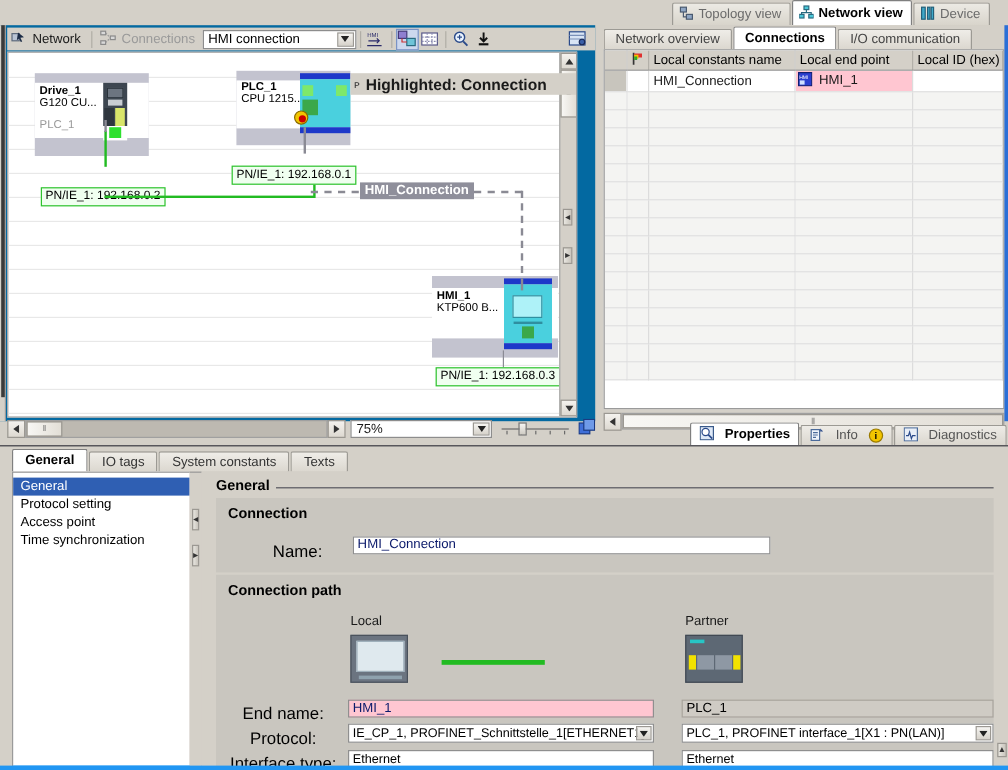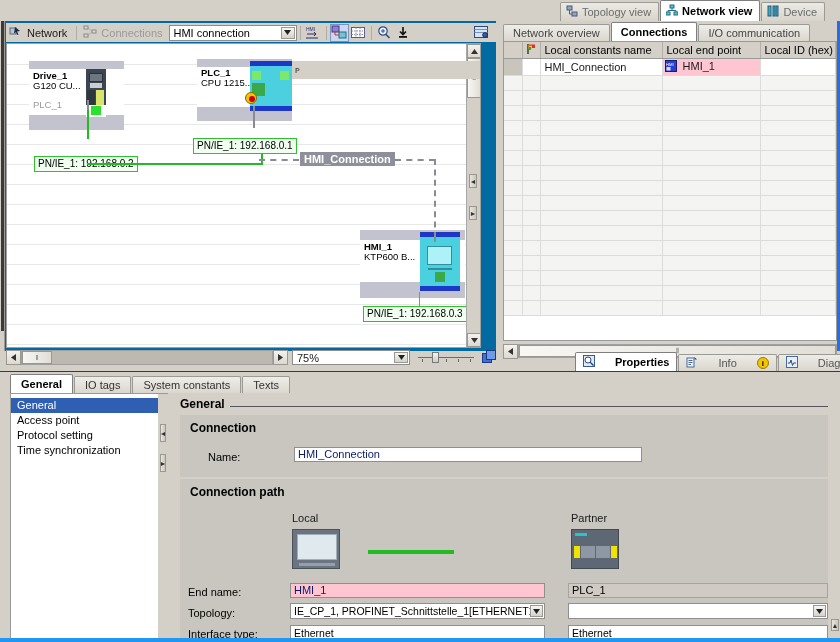--- a/index.html
+++ b/index.html
@@ -133,21 +133,21 @@
   td.sel { background: #ffc6d1; }
   tr.emptyrow td { background: #f4f4f2; }
 
   .rp-vrail { position: absolute; right: 0; top: 0; width: 3px; height: 330px; background: #2b6fd6;}
 
   .rhscroll { position: absolute; left: 6px; top: 322px; width: 334px; height: 16px; display: flex; align-items: center;}
   .rhs-track { flex: 1; height: 14px; background: #bdb9b1; border: 1px solid #a0a0a0; display: flex; align-items: center;}
 
   
   .propstabs { position: absolute; left: 575px; top: 352px; height: 19px; display: flex; align-items: flex-end;}
-  .ptab { height: 17px; padding: 0 7px; display: flex; align-items: center; gap: 20px;
+  .ptab { height: 17px; padding: 0 7px; display: flex; align-items: center; gap: 9px;
           background: linear-gradient(#eeece7,#dad6ce); border: 1px solid #9c9a94; border-bottom: none;
           color: #555; white-space: nowrap; margin-right: 1px; border-radius: 2px 2px 0 0;}
   .ptab.active { height: 19px; background: #fff; color: #000; font-weight: bold; border-color: #7f7f7f;}
 
   .propshead {
     position: absolute; left: 0; top: 352px; width: 575px; height: 19px;
     background: #5c5c66; color: #fff; font-weight: bold; font-size: 11.5px;
     display: flex; align-items: center; padding-left: 8px;
   }
   .propsbody { position: absolute; left: 0; top: 371px; width: 840px; height: 342px; background: #d4d0c8; border-top: 1px solid #3a3a42; }
@@ -163,21 +163,21 @@
   .navitem.sel { background: #2f5fb3; color: #fff; }
 
   .navsplit { position: absolute; left: 158px; top: 21px; width: 10px; height: 250px; background: #d4d0c8; border-top: 1px solid #9a9a9a; border-bottom: 1px solid #9a9a9a;}
   .grip { position: absolute; left: 2px; width: 6px; height: 18px; background: linear-gradient(to right,#e8e6e0,#c9c5bd); border: 1px solid #9b9892; display:flex;align-items:center;justify-content:center;font-size:7px;color:#333;}
 
   .detail { position: absolute; left: 168px; top: 21px; width: 672px; height: 250px; background: #d4d0c8; overflow: hidden;}
   .detail-inner { position: absolute; left: 0; top: 0; width: 660px; height: 250px;}
   .sec-title { font-size: 12px; font-weight: bold; color: #000; }
   .hrule { height: 1px; background: #55555e; }
   .panelbox { background: #c9c6bf; }
-  .fieldlabel { font-size: 11px; text-align: left; color: #000;}
+  .fieldlabel { font-size: 14px; text-align: center; color: #000;}
   .textinput { background: #fff; border: 1px solid #8f8f8f; height: 15px; font-size: 11px; padding: 0 3px; line-height: 13px; color: #0b1a6b; white-space: nowrap; overflow: hidden;}
   .textinput.pink { background: #ffc6d1; }
   .textinput.readonly { background: #cfcbc4; border: 1px solid #a8a49d; color: #000;}
   .combo { background: #fff; border: 1px solid #8f8f8f; height: 16px; font-size: 10.5px; padding: 0 16px 0 3px; line-height: 14px; position: relative; color: #000; white-space: nowrap; overflow: hidden;}
   .combo .arrowbtn { position: absolute; right: 1px; top: 1px; width: 13px; height: 12px; background: linear-gradient(#f6f5f2,#d6d2ca); border: 1px solid #9b9892; display:flex;align-items:center;justify-content:center;}
 
   .bluebar { position: absolute; left: 0; bottom: 0; width: 840px; height: 4px; background: #2196f3;}
   .bluebar2 { position: absolute; left: 0; bottom: 0; width: 168px; height: 4px; background: #2196f3;}
   .bluesq { position: absolute; width: 14px; height: 10px; background: #1aa3f0; }
 
@@ -398,20 +398,21 @@
               <path d="M0 0 L7 0 L3.5 5 Z" fill="#333"></path>
             </svg>
         </div>
         <div class="grip" style="left:2px; top:130px; height:14px; width:8px;">◄</div>
         <div class="grip" style="left:2px; top:162px; height:14px; width:8px;">►</div>
       </div>
     </div>
 
     <div class="hl-bar">
       <span class="hl-pin">ᴘ</span>
+      <span>Highlighted: Connection</span>
     </div>
 
     <div class="hscrollrow">
       <div class="hs-btn">
         <svg width="5" height="7" viewBox="0 0 5 7">
             <path d="M5 0 L5 7 L0 3.5 Z" fill="#333"></path>
           </svg>
       </div>
       <div class="hs-track">
         <div class="sb-thumb" style="width:30px;height:13px;">‖</div>
@@ -683,24 +684,24 @@
       <div class="stab">
         <span>Texts</span>
       </div>
     </div>
 
     <div class="navlist">
       <div class="navitem sel">
         <span>General</span>
       </div>
       <div class="navitem">
+        <span>Protocol setting</span>
+      </div>
+      <div class="navitem">
         <span>Access point</span>
-      </div>
-      <div class="navitem">
-        <span>Protocol setting</span>
       </div>
       <div class="navitem">
         <span>Time synchronization</span>
       </div>
       <div class="bluebar2"></div>
     </div>
 
     <div class="navsplit">
       <div class="grip" style="top:30px;">◄</div>
       <div class="grip" style="top:60px;">►</div>
@@ -735,30 +736,31 @@
           <div style="position:absolute;left:2px;top:16px;width:6px;height:12px;background:#f2e200;"></div>
           <div style="position:absolute;left:9px;top:16px;width:14px;height:12px;background:#8e98a4;"></div>
           <div style="position:absolute;left:24px;top:16px;width:14px;height:12px;background:#8e98a4;"></div>
           <div style="position:absolute;left:39px;top:16px;width:6px;height:12px;background:#f2e200;"></div>
         </div>
 
         <div class="fieldlabel" style="position:absolute; left:20px; top:193px; width:96px;">End name:</div>
         <div class="textinput pink" style="position:absolute; left:122px; top:190px; width:255px;">HMI_1</div>
         <div class="textinput readonly" style="position:absolute; left:400px; top:190px; width:260px;">PLC_1</div>
 
-        <div class="fieldlabel" style="position:absolute; left:20px; top:214px; width:96px;">Topology:</div>
+        <div class="fieldlabel" style="position:absolute; left:20px; top:214px; width:96px;">Protocol:</div>
         <div class="combo" style="position:absolute; left:122px; top:210px; width:255px;">
           <span>IE_CP_1, PROFINET_Schnittstelle_1[ETHERNET1]</span>
           <span class="arrowbtn">
             <svg width="7" height="5" viewBox="0 0 7 5">
                 <path d="M0 0 L7 0 L3.5 5 Z" fill="#222"></path>
               </svg>
           </span>
         </div>
         <div class="combo" style="position:absolute; left:400px; top:210px; width:260px;">
+          <span>PLC_1, PROFINET interface_1[X1 : PN(LAN)]</span>
           <span class="arrowbtn">
             <svg width="7" height="5" viewBox="0 0 7 5">
                 <path d="M0 0 L7 0 L3.5 5 Z" fill="#222"></path>
               </svg>
           </span>
         </div>
 
         <div class="fieldlabel" style="position:absolute; left:20px; top:235px; width:96px;">Interface type:</div>
         <div class="combo" style="position:absolute; left:122px; top:232px; width:255px;">
           <span>Ethernet</span>

